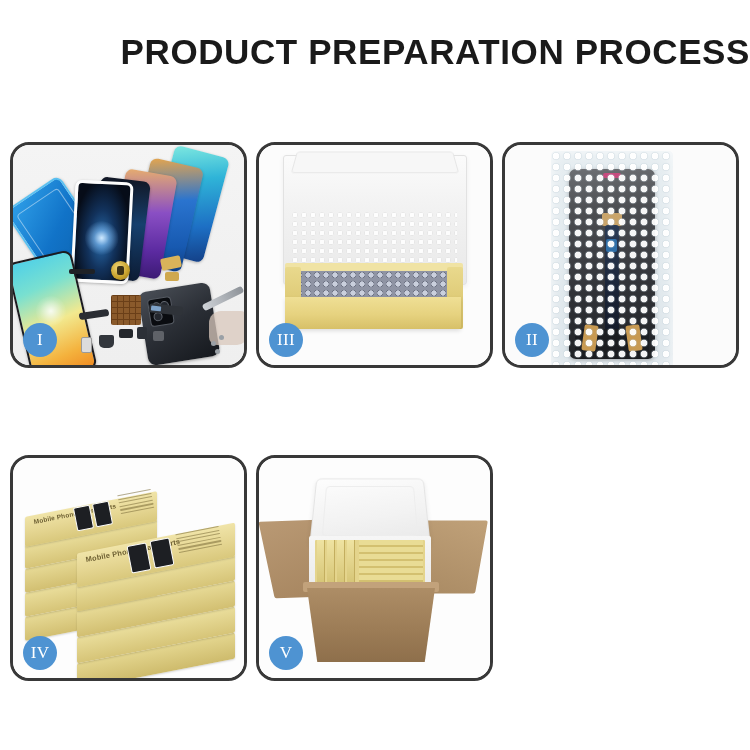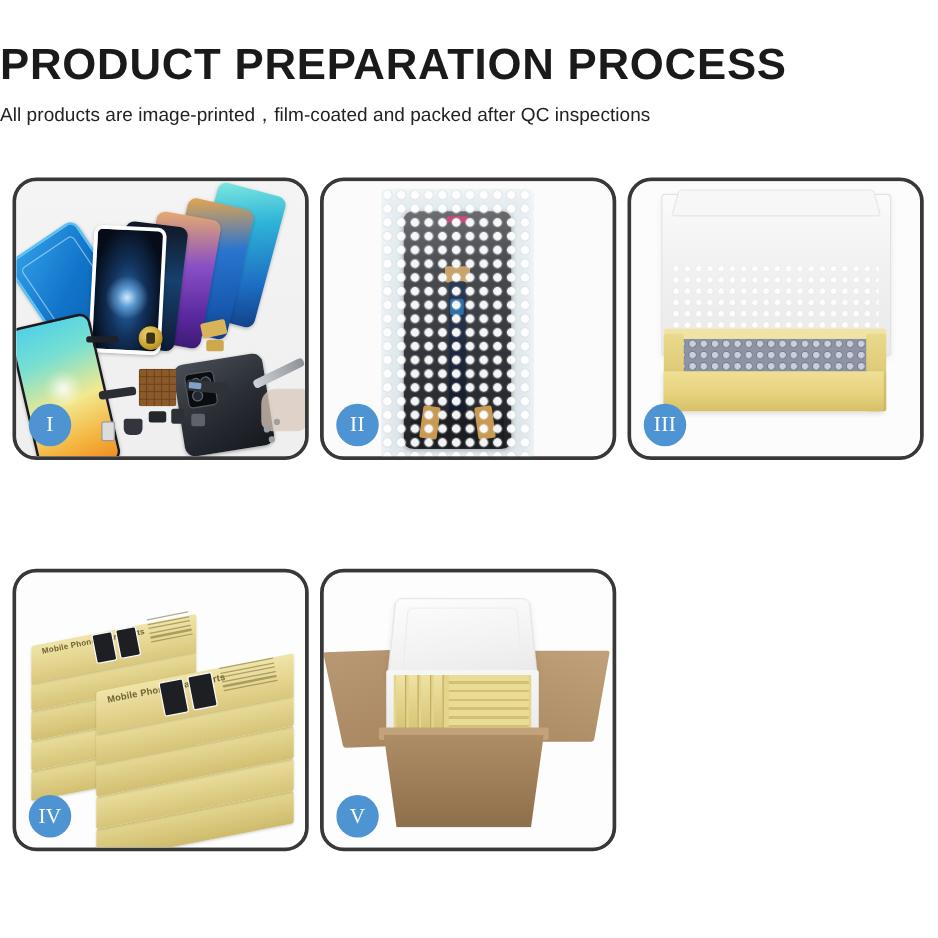--- a/index.html
+++ b/index.html
@@ -12,21 +12,21 @@
     height: 750px;
     font-family: "Liberation Sans", sans-serif;
     overflow: hidden;
     position: relative;
   }
 
   
   #header {
     width: 750px;
     padding-top: 34px;
-    text-align: left;
+    text-align: right;
   }
   #main-title {
     font-family: "Liberation Sans", sans-serif;
     font-size: 35px;
     font-weight: bold;
     color: #1a1a1a;
     letter-spacing: 0.6px;
     line-height: 1.05;
     margin: 0;
     white-space: nowrap;
@@ -438,21 +438,20 @@
   .p6-seam {
     position:absolute; left:100px; top:54px; width:2px; height:132px;
     background: rgba(120,95,62,.45);
   }
 </style>
 </head>
 <body>
 
 <div id="header">
   <h1 id="main-title">PRODUCT PREPARATION PROCESS</h1>
-  <p id="subtitle">All products are image-printed，film-coated and packed after QC inspections</p>
 </div>
 
 <div id="panel-grid">
 
   <div class="panel">
     <div class="panel-photo">
       <div class="p1-bg"></div>
       <div class="p1-phone p1-blue"></div>
       <div class="p1-phone p1-ph5"></div>
       <div class="p1-phone p1-ph4"></div>
@@ -483,48 +482,48 @@
       <div class="pt pt-hand"></div>
       <div class="pt pt-scr1"></div>
       <div class="pt pt-scr2"></div>
       <div class="pt pt-scr3"></div>
     </div>
     <div class="badge">I</div>
   </div>
 
   <div class="panel">
     <div class="panel-photo">
+      <div class="p3-bg"></div>
+      <div class="p3-lid"></div>
+      <div class="p3-foam"></div>
+      <div class="p3-tray-lip"></div>
+      <div class="p3-wrap"></div>
+      <div class="p3-tray-left"></div>
+      <div class="p3-tray-right"></div>
+      <div class="p3-tray-front"></div>
+    </div>
+    <div class="badge">III</div>
+  </div>
+
+  <div class="panel">
+    <div class="panel-photo">
       <div class="p2-bg"></div>
       <div class="p2-bag">
         <div class="p2-lcd">
           <div class="p2-notch"></div>
           <div class="p2-conn"></div>
           <div class="p2-flex"></div>
           <div class="p2-base"></div>
           <div class="p2-tabL"></div>
           <div class="p2-tabR"></div>
         </div>
         <div class="p2-bubbles"></div>
       </div>
     </div>
     <div class="badge">II</div>
-  </div>
-
-  <div class="panel">
-    <div class="panel-photo">
-      <div class="p3-bg"></div>
-      <div class="p3-lid"></div>
-      <div class="p3-foam"></div>
-      <div class="p3-tray-lip"></div>
-      <div class="p3-wrap"></div>
-      <div class="p3-tray-left"></div>
-      <div class="p3-tray-right"></div>
-      <div class="p3-tray-front"></div>
-    </div>
-    <div class="badge">III</div>
   </div>
 
   <div class="panel">
     <div class="panel-photo">
       <div class="p4-bg"></div>
       <div class="boxstack">
         <div class="ybox r5"></div>
         <div class="ybox r4"></div>
         <div class="ybox r3"></div>
         <div class="ybox r2"></div>

